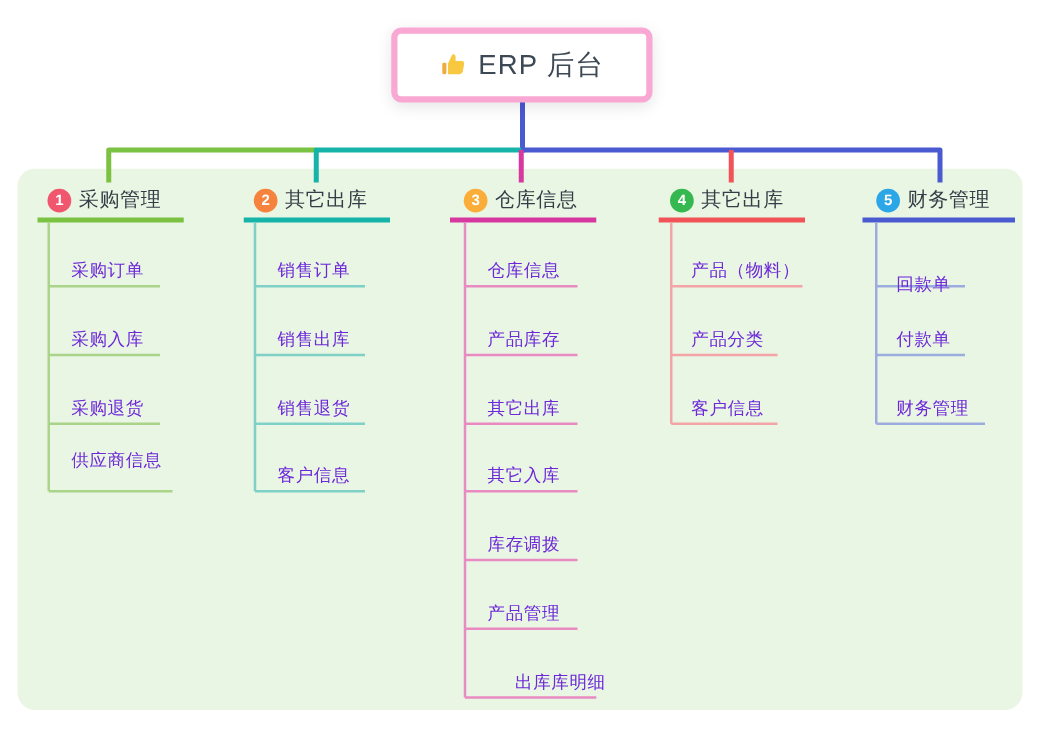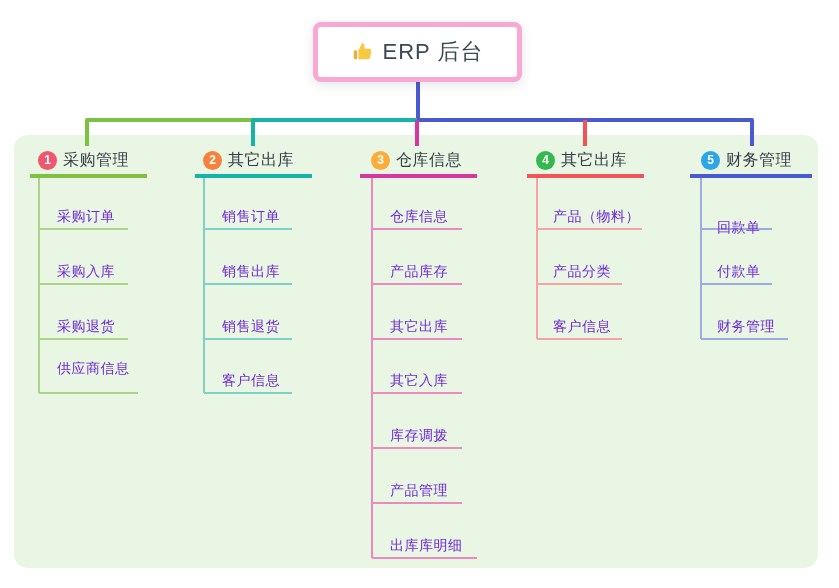--- a/index.html
+++ b/index.html
@@ -107,21 +107,21 @@
   <div class="child" style="left:222px;top:261px">销售出库</div>
   <div class="child" style="left:222px;top:316px">销售退货</div>
   <div class="child" style="left:222px;top:370px">客户信息</div>
 
   <div class="child" style="left:390px;top:206px">仓库信息</div>
   <div class="child" style="left:390px;top:261px">产品库存</div>
   <div class="child" style="left:390px;top:316px">其它出库</div>
   <div class="child" style="left:390px;top:370px">其它入库</div>
   <div class="child" style="left:390px;top:425px">库存调拨</div>
   <div class="child" style="left:390px;top:480px">产品管理</div>
-  <div class="child" style="left:390px;top:535px">出库库明细</div>
+  <div class="child" style="left:412px;top:535px">出库库明细</div>
 
   <div class="child" style="left:553px;top:206px">产品（物料）</div>
   <div class="child" style="left:553px;top:261px">产品分类</div>
   <div class="child" style="left:553px;top:316px">客户信息</div>
 
   <div class="child" style="left:717px;top:217px">回款单</div>
   <div class="child" style="left:717px;top:261px">付款单</div>
   <div class="child" style="left:717px;top:316px">财务管理</div>
 
 </div>

